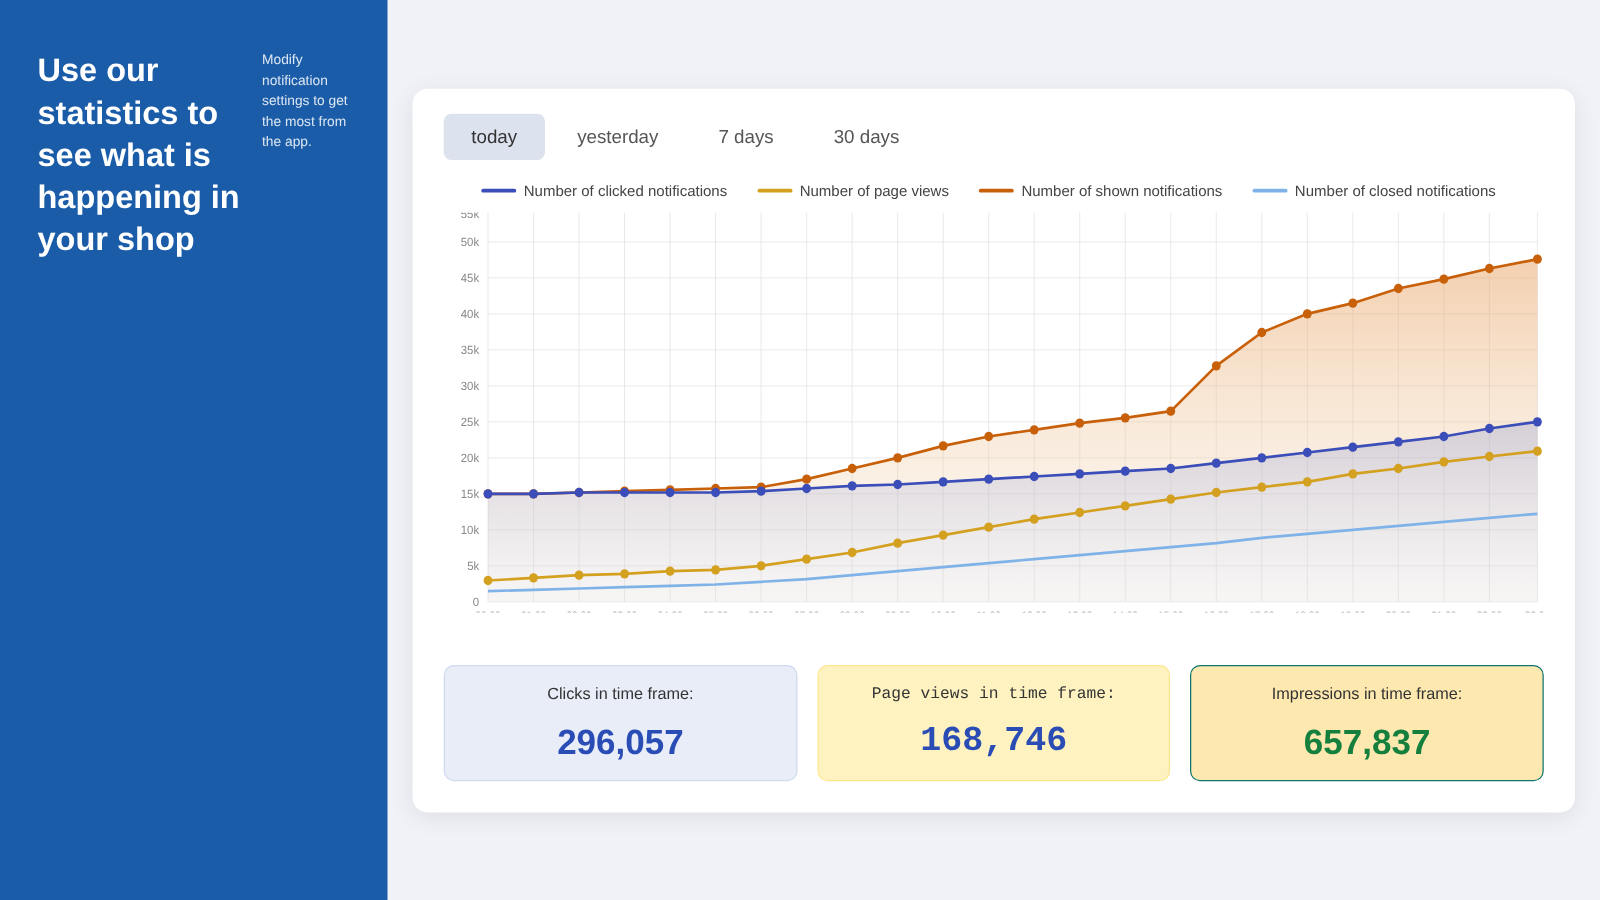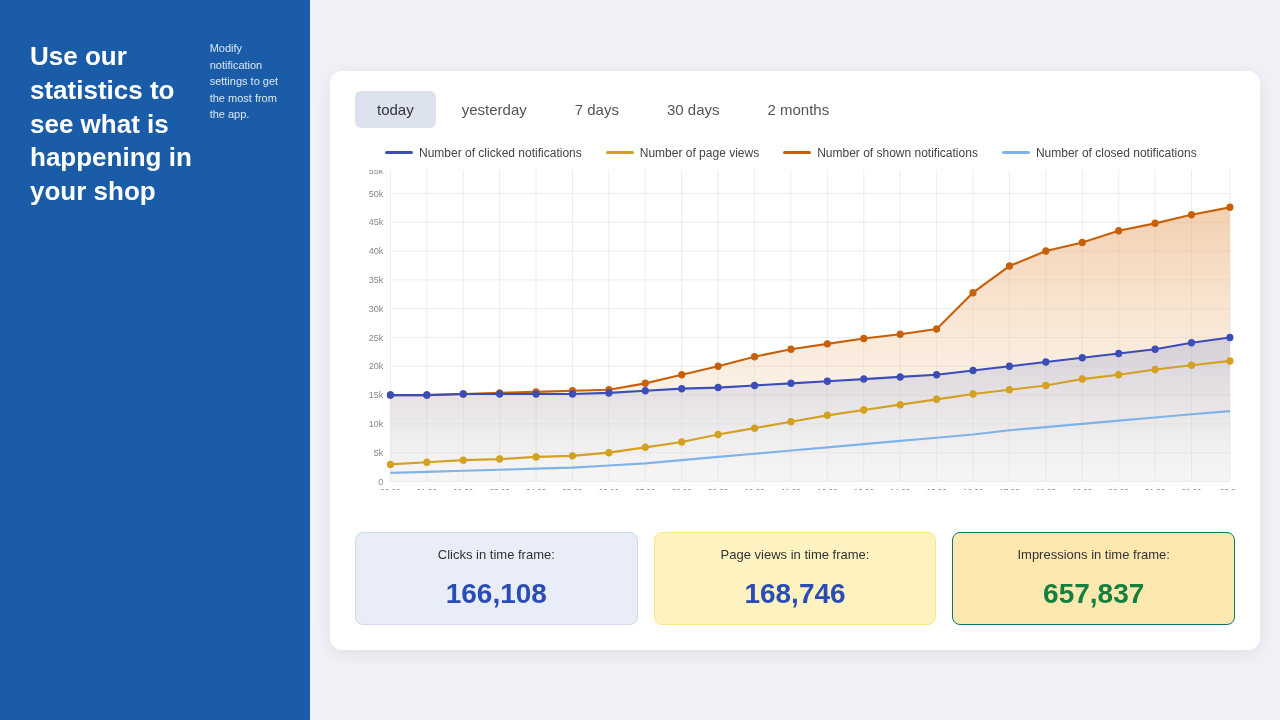--- a/index.html
+++ b/index.html
@@ -114,20 +114,21 @@
       text-align: center;
       max-width: 300px;
     }
     .stat-card.blue-card {
       background: #e8edf8;
       border: 1px solid #d0d9f0;
     }
     .stat-card.yellow-card {
       background: #fef3c0;
       border: 1px solid #fde68a;
+      font-family: Liberation Mono, monospace;
     }
     .stat-card.orange-card {
       background: #fde8b0;
       border: 1px solid #0f766e;
     }
     .stat-label {
       font-size: 13px;
       color: #333;
       font-weight: 500;
       margin-bottom: 16px;
@@ -149,21 +150,20 @@
 </div>
 
 <div class="right-panel">
   <div class="dashboard-card">
 
     <div class="tabs">
       <button class="tab active">today</button>
       <button class="tab">yesterday</button>
       <button class="tab">7 days</button>
       <button class="tab">30 days</button>
-      <button class="tab">2 months</button>
     </div>
 
     <div class="chart-area">
 
       <div class="legend">
         <div class="legend-item">
           <div class="legend-line" style="background:#3b4db8;"></div>
           <span>Number of clicked notifications</span>
         </div>
         <div class="legend-item">
@@ -362,21 +362,21 @@
           <text x="791" y="305" font-size="8" fill="#888" text-anchor="middle">21:00</text>
           <text x="827" y="305" font-size="8" fill="#888" text-anchor="middle">22:00</text>
           <text x="865" y="305" font-size="8" fill="#888" text-anchor="middle">23:00</text>
         </svg>
       </div>
     </div>
 
     <div class="stats-row">
       <div class="stat-card blue-card">
         <div class="stat-label">Clicks in time frame:</div>
-        <div class="stat-value">166,108</div>
+        <div class="stat-value">296,057</div>
       </div>
       <div class="stat-card yellow-card">
         <div class="stat-label">Page views in time frame:</div>
         <div class="stat-value">168,746</div>
       </div>
       <div class="stat-card orange-card">
         <div class="stat-label">Impressions in time frame:</div>
         <div class="stat-value">657,837</div>
       </div>
     </div>

